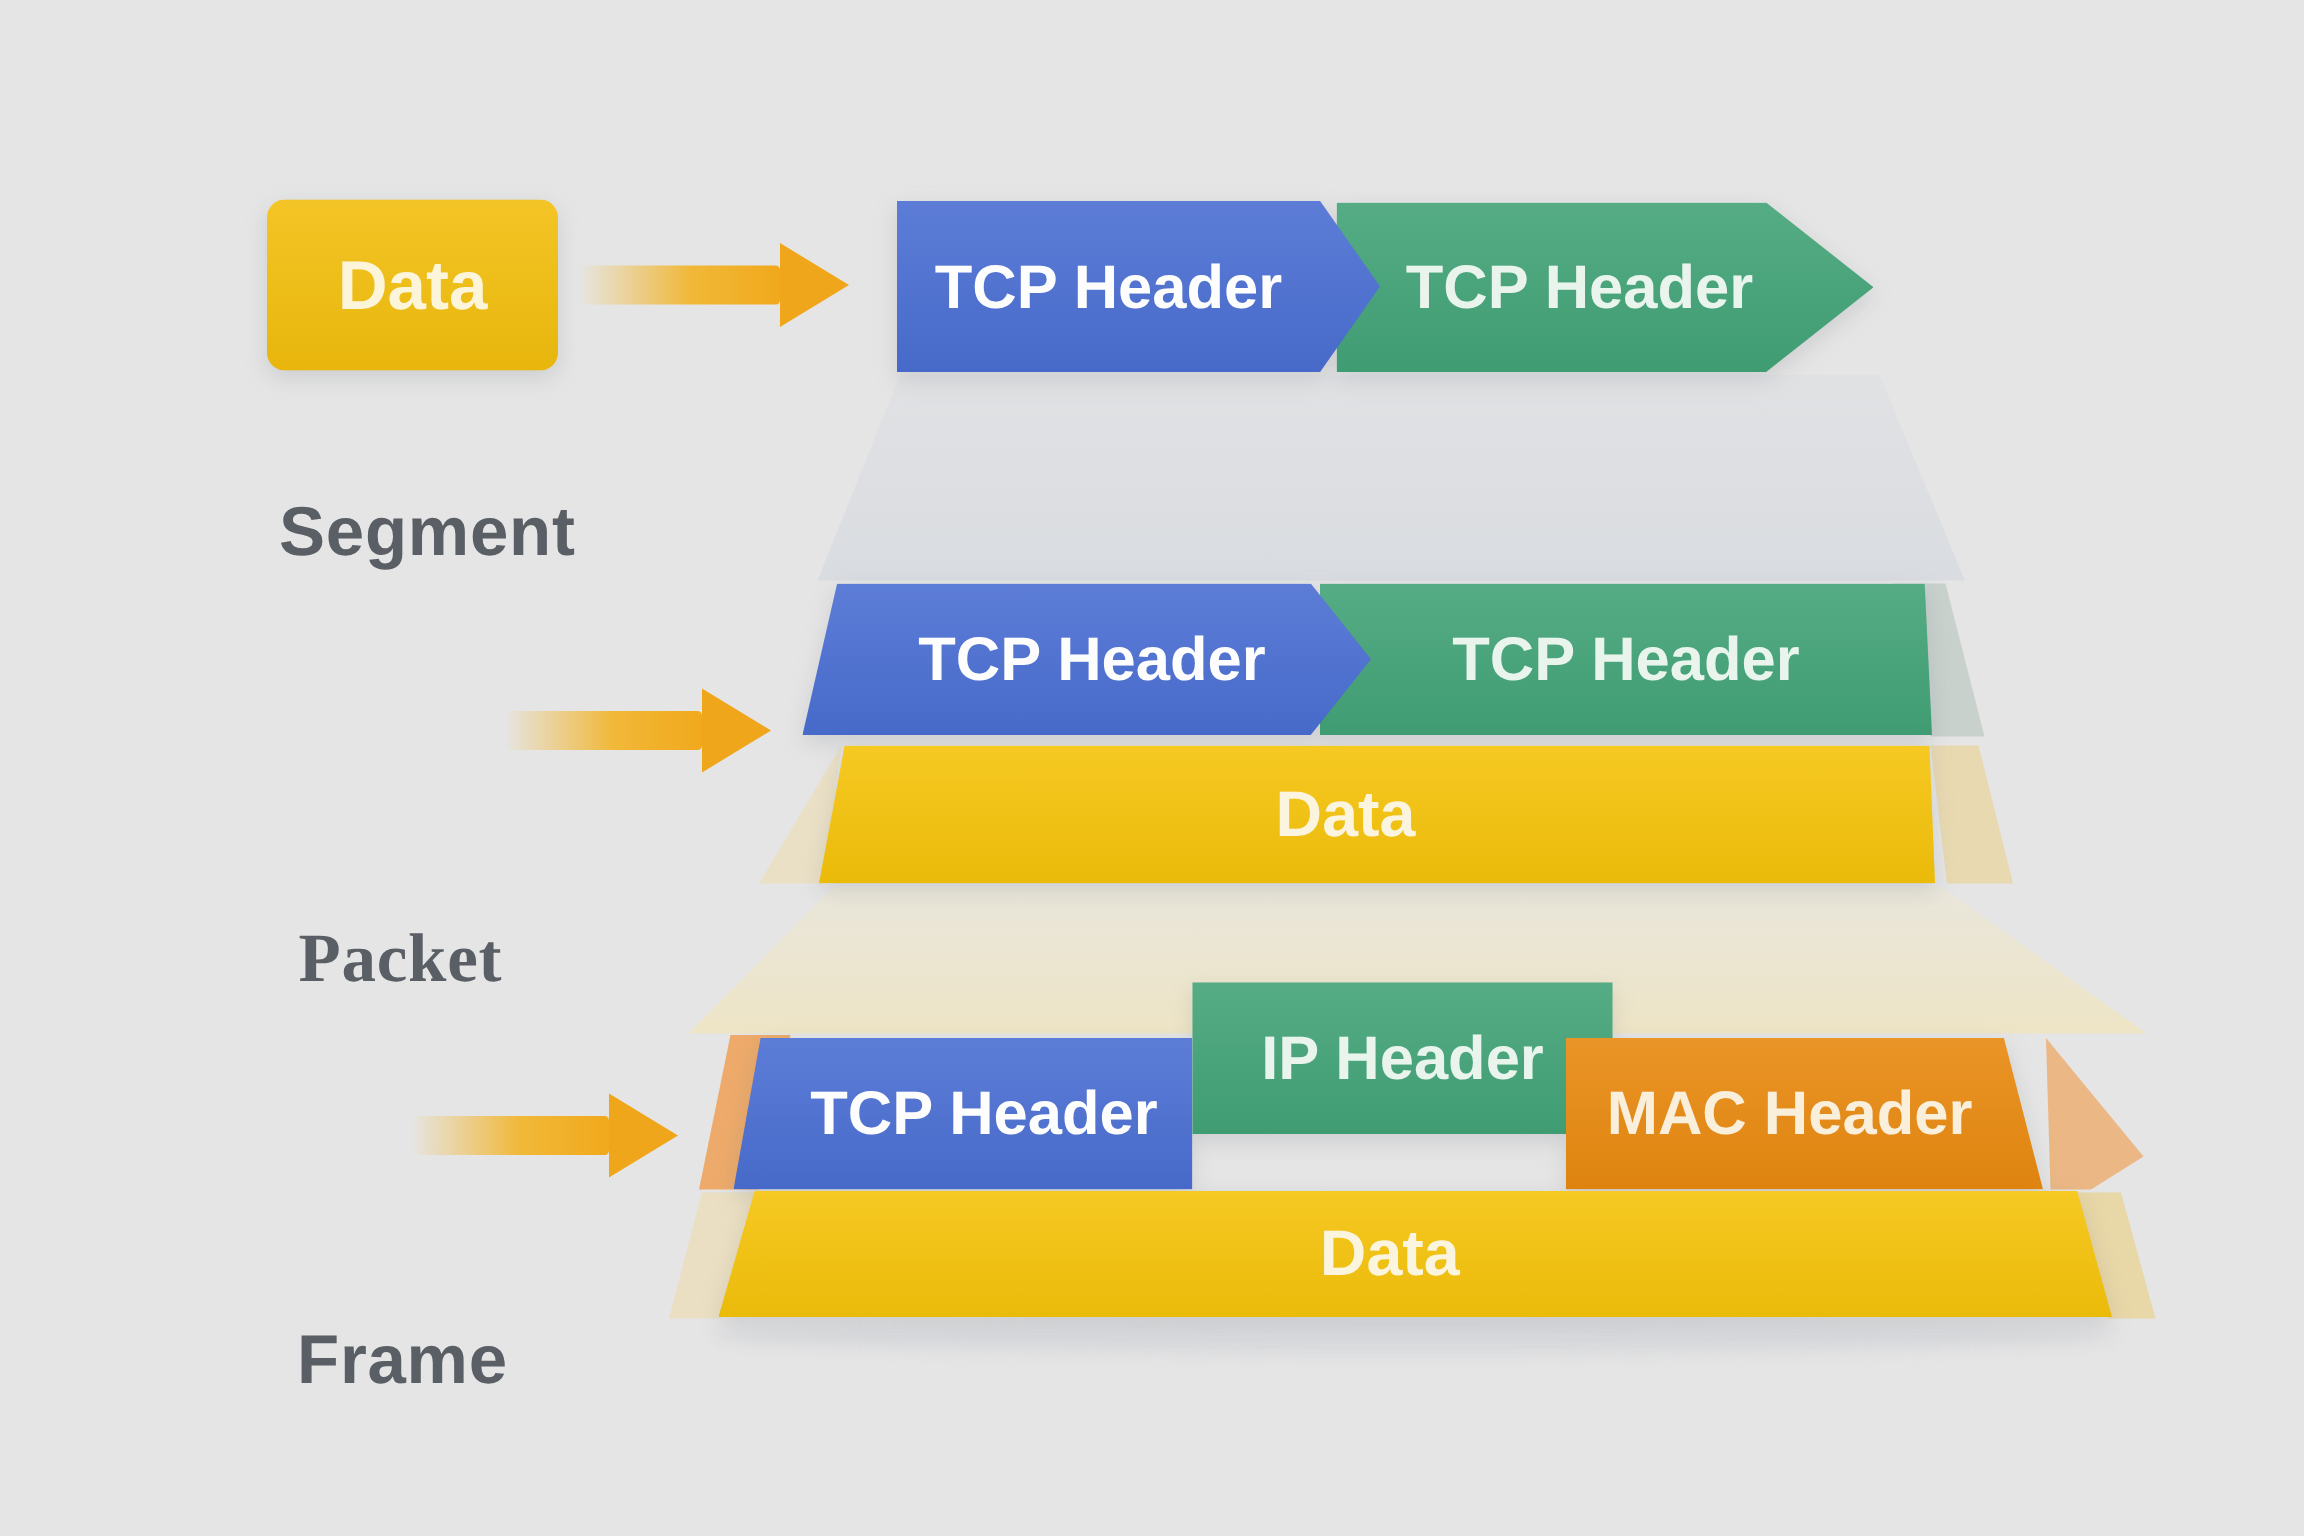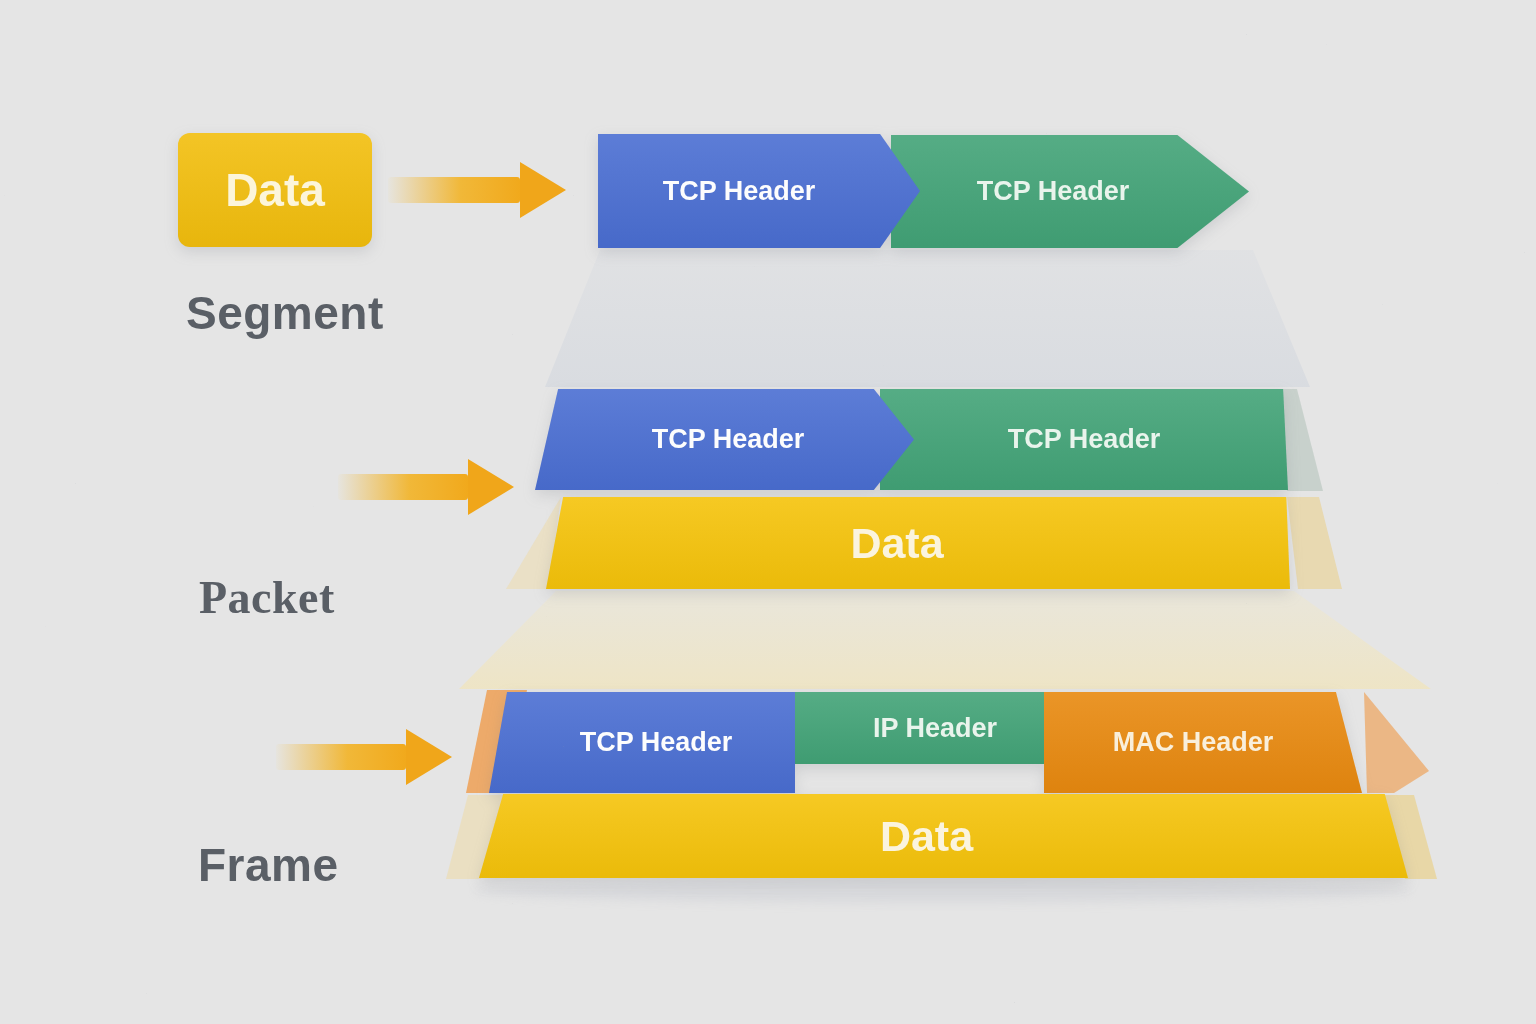--- a/index.html
+++ b/index.html
@@ -9,27 +9,27 @@
     font-family:"Liberation Sans","DejaVu Sans",sans-serif;
   }
   svg.layer{position:absolute;left:0;top:0;pointer-events:none;}
   .row-layer{position:absolute;inset:0;filter:drop-shadow(0 5px 7px rgba(110,115,125,0.20));pointer-events:none;}
   .block,.bar,.box{
     position:absolute;display:flex;align-items:center;justify-content:center;
     font-weight:700;box-sizing:border-box;
     background-image:linear-gradient(180deg, rgba(255,255,255,0.10), rgba(0,0,0,0.045));
   }
   .box{border-radius:12px;font-size:46px;color:#FCF5DA;}
-  .block{font-size:27px;}
+  .block{font-size:41px;}
   .bar{font-size:43px;color:#FBF4DE;}
   .t-white{color:#FDFDFD;}
   .t-green{color:#E9F4EC;}
   .t-orange{color:#F9EFDB;}
   .label{
-    position:absolute;font-size:46px;font-weight:700;color:#5A5F66;letter-spacing:0.5px;
+    position:absolute;font-size:46px;font-weight:700;color:#5A5F66;letter-spacing:0.5px;margin-top:41px;
   }
   .arrow{position:absolute;width:180px;height:56px;}
   .arrow .shaft{
     position:absolute;left:0;top:15px;height:26px;
     background:linear-gradient(to right, rgba(248,216,120,0.06), rgba(243,176,26,0.85) 55%, #F1A91C);
     border-radius:3px;
   }
   .arrow .head{
     position:absolute;top:0;width:0;height:0;
     border-top:28px solid transparent;border-bottom:28px solid transparent;
@@ -108,21 +108,21 @@
     <div class="head" style="left:130px;"></div>
   </div>
 
   <div class="label" style="left:199px;top:571px;font-family:Liberation Serif, serif;">Packet</div>
 
   <div class="row-layer">
     <div class="block t-white" style="left: 489px; top: 692px; width: 306px; height: 101px; padding-left: 28px; clip-path: polygon(5.9% 0px, 100% 0px, 100% 100%, 0px 100%); background-color: rgb(74, 110, 210);">
       <span>TCP Header</span>
     </div>
 
-    <div class="block t-green" style="left: 795px; top: 692px; width: 280px; height: 72px; background-color: rgb(66, 163, 119);">
+    <div class="block t-green" style="left: 795px; top: 655px; width: 280px; height: 101px; background-color: rgb(66, 163, 119);">
       <span>IP Header</span>
     </div>
 
     <div class="block t-orange" style="left: 1044px; top: 692px; width: 318px; height: 101px; padding-right: 20px; clip-path: polygon(0px 0px, 91.8% 0px, 100% 100%, 0px 100%); background-color: rgb(232, 137, 15);">
       <span>MAC Header</span>
     </div>
 
     <div class="bar" style="left: 479px; top: 794px; width: 929px; height: 84px; padding-right: 34px; clip-path: polygon(2.6% 0px, 97.5% 0px, 100% 100%, 0px 100%); background-color: rgb(245, 195, 10);">
       <span>Data</span>
     </div>

